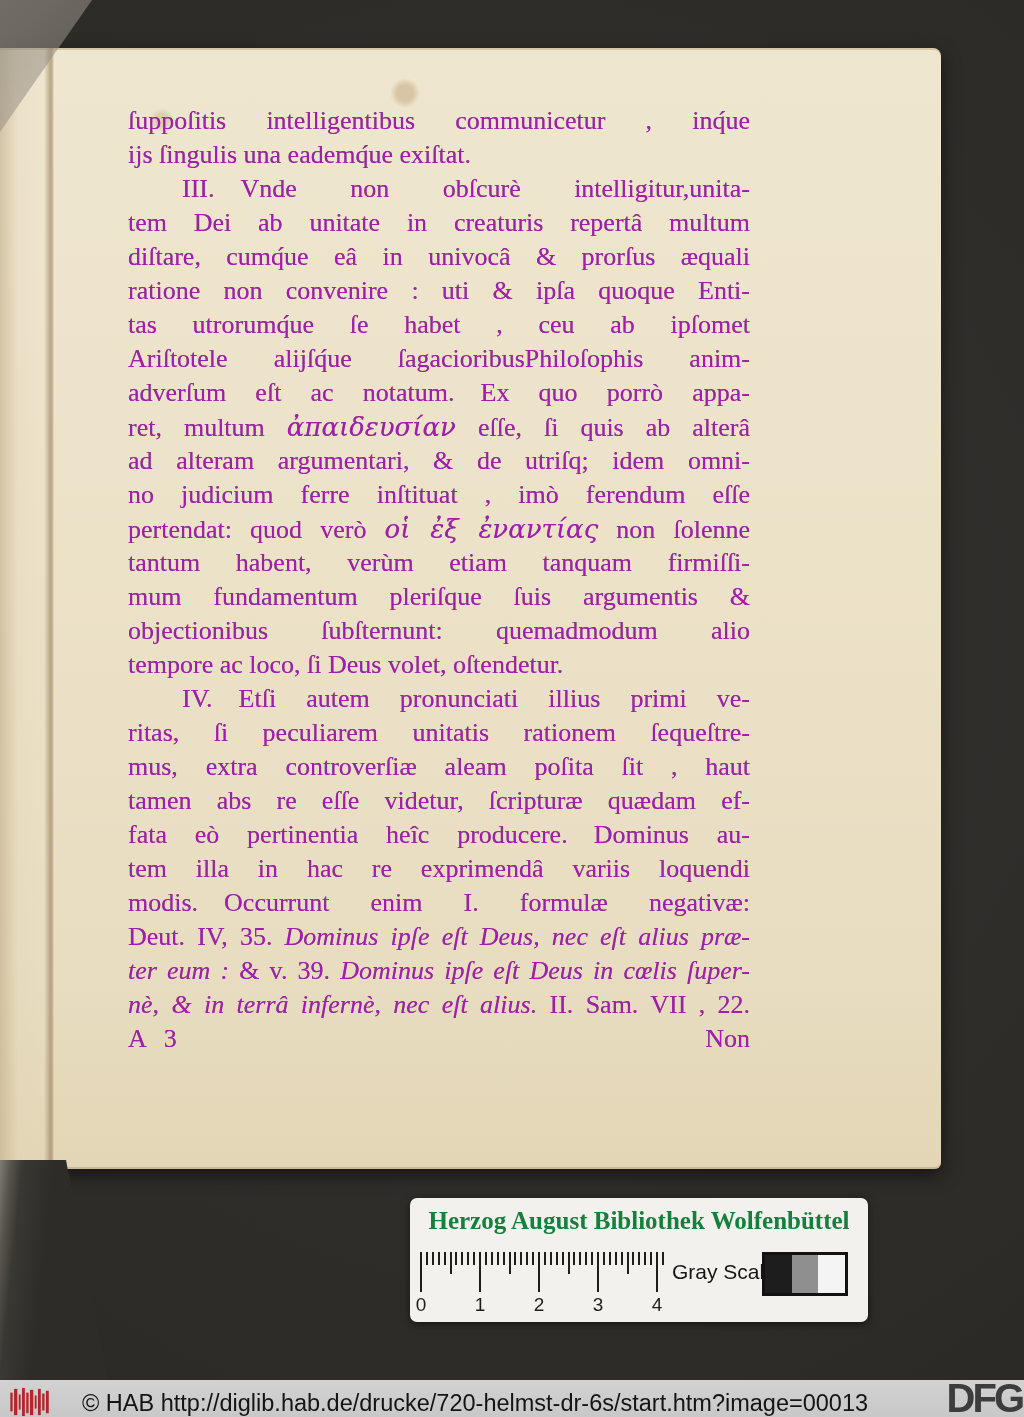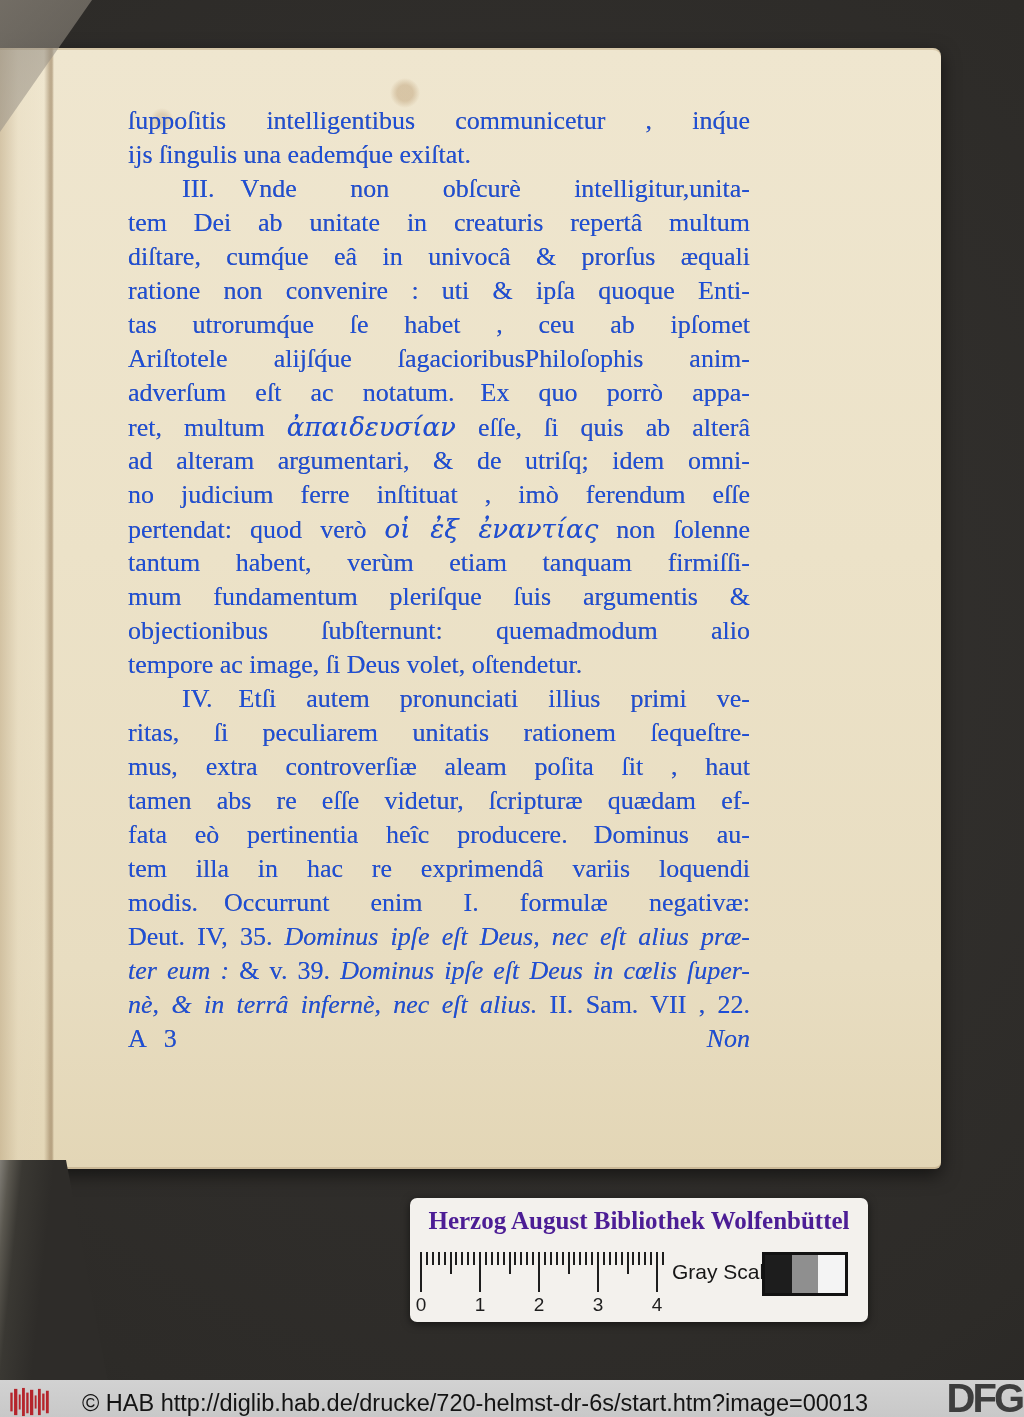--- a/index.html
+++ b/index.html
@@ -31,41 +31,41 @@
   
   .bottom-wedge{
     position:absolute;left:0;top:1160px;width:120px;height:222px;
     background:linear-gradient(96deg, #807d76 0%, #5a574f 7%, #3a3833 16%, #2e2c29 38%);
     clip-path:polygon(0 0, 55% 0, 90% 100%, 0 100%);
     z-index:1;
   }
   
   .text-block{
     position:absolute;left:128px;top:104px;width:622px;
-    color:#1d4ed8;font-size:26px;line-height:34px;
+    color:#a21caf;font-size:26px;line-height:34px;
     text-shadow:0 0 .6px rgba(70,57,43,.55);
     z-index:4;
   }
   .line{height:34px;white-space:normal;}
   .line.just{text-align:justify;text-align-last:justify;}
   .line.ind{text-indent:54px;}
   .it{font-style:italic;}
   .greek{font-style:italic;font-family:"DejaVu Serif","DejaVu Sans",serif;}
   .sigline{position:relative;height:34px;}
   .sig-center{position:absolute;left:0;right:60px;text-align:left;letter-spacing:6px;}
-  .sig-right{position:absolute;right:0;font-style:italic;}
+  .sig-right{position:absolute;right:0;}
   
   .scale-card{
     position:absolute;left:410px;top:1198px;width:458px;height:124px;
     background:#f3f1ed;border-radius:7px;box-shadow:0 2px 8px rgba(0,0,0,.55);
     z-index:7;color:#1b1b1b;
   }
   .card-title{
     font-family:"Liberation Serif","DejaVu Serif",serif;font-weight:bold;
-    font-size:25px;text-align:center;margin-top:9px;white-space:nowrap;color:#4c1d95;
+    font-size:25px;text-align:center;margin-top:9px;white-space:nowrap;color:#15803d;
   }
   .ruler{position:absolute;left:10px;top:54px;width:252px;height:66px;}
   .tick{position:absolute;top:0;width:2px;background:#1e1e1e;}
   .ruler-num{
     position:absolute;top:42px;transform:translateX(-50%);
     font-family:"Liberation Sans","DejaVu Sans",sans-serif;font-size:19px;color:#1e1e1e;
   }
   .grayscale-label{
     position:absolute;left:262px;top:62px;
     font-family:"Liberation Sans","DejaVu Sans",sans-serif;font-size:21px;color:#161616;white-space:nowrap;
@@ -110,21 +110,21 @@
     <div class="line just"><span>tas utrorumq́ue ſe habet , ceu ab ipſomet</span></div>
     <div class="line just"><span>Ariſtotele alijſq́ue ſagacioribusPhiloſophis anim-</span></div>
     <div class="line just"><span>adverſum eſt ac notatum. Ex quo porrò appa-</span></div>
     <div class="line just"><span>ret, multum </span><span class="greek">ἀπαιδευσίαν</span><span> eſſe, ſi quis ab alterâ</span></div>
     <div class="line just"><span>ad alteram argumentari, &amp; de utriſq; idem omni-</span></div>
     <div class="line just"><span>no judicium ferre inſtituat , imò ferendum eſſe</span></div>
     <div class="line just"><span>pertendat: quod verò </span><span class="greek">οἱ ἐξ ἐναντίας</span><span> non ſolenne</span></div>
     <div class="line just"><span>tantum habent, verùm etiam tanquam firmiſſi-</span></div>
     <div class="line just"><span>mum fundamentum pleriſque ſuis argumentis &amp;</span></div>
     <div class="line just"><span>objectionibus ſubſternunt: quemadmodum  alio</span></div>
-    <div class="line"><span>tempore ac image, ſi Deus volet, oſtendetur.</span></div>
+    <div class="line"><span>tempore ac loco, ſi Deus volet, oſtendetur.</span></div>
     <div class="line just ind"><span>IV. Etſi autem pronunciati illius primi ve-</span></div>
     <div class="line just"><span>ritas, ſi peculiarem unitatis rationem ſequeſtre-</span></div>
     <div class="line just"><span>mus, extra controverſiæ aleam poſita ſit , haut</span></div>
     <div class="line just"><span>tamen abs re eſſe videtur, ſcripturæ quædam ef-</span></div>
     <div class="line just"><span>fata eò pertinentia heîc producere. Dominus au-</span></div>
     <div class="line just"><span>tem illa in hac re exprimendâ variis loquendi</span></div>
     <div class="line just"><span>modis. Occurrunt enim I. formulæ negativæ:</span></div>
     <div class="line just"><span>Deut. IV, 35. </span><span class="it">Dominus ipſe eſt Deus, nec eſt alius præ-</span></div>
     <div class="line just"><span class="it">ter eum : </span><span>&amp; v. 39. </span><span class="it">Dominus ipſe eſt Deus in cœlis ſuper-</span></div>
     <div class="line just"><span class="it">nè, &amp; in terrâ infernè, nec eſt alius.</span><span> II. Sam. VII , 22.</span></div>

